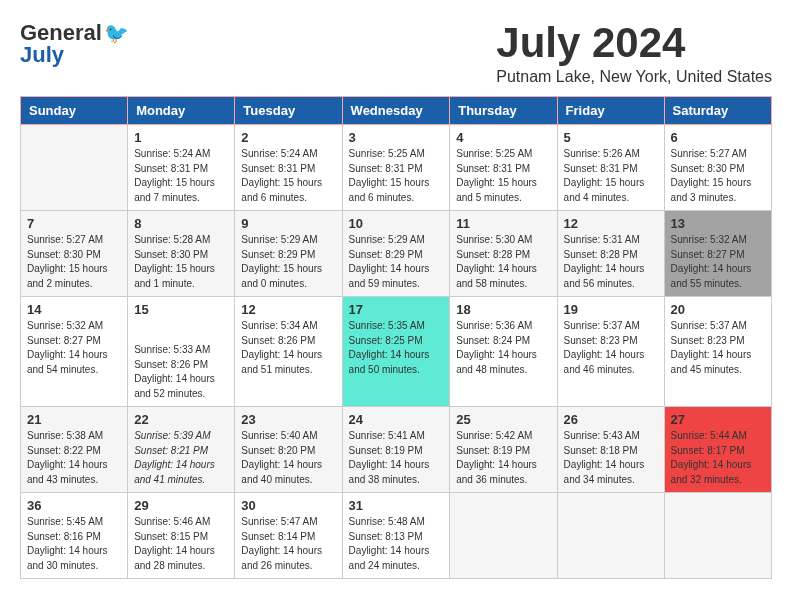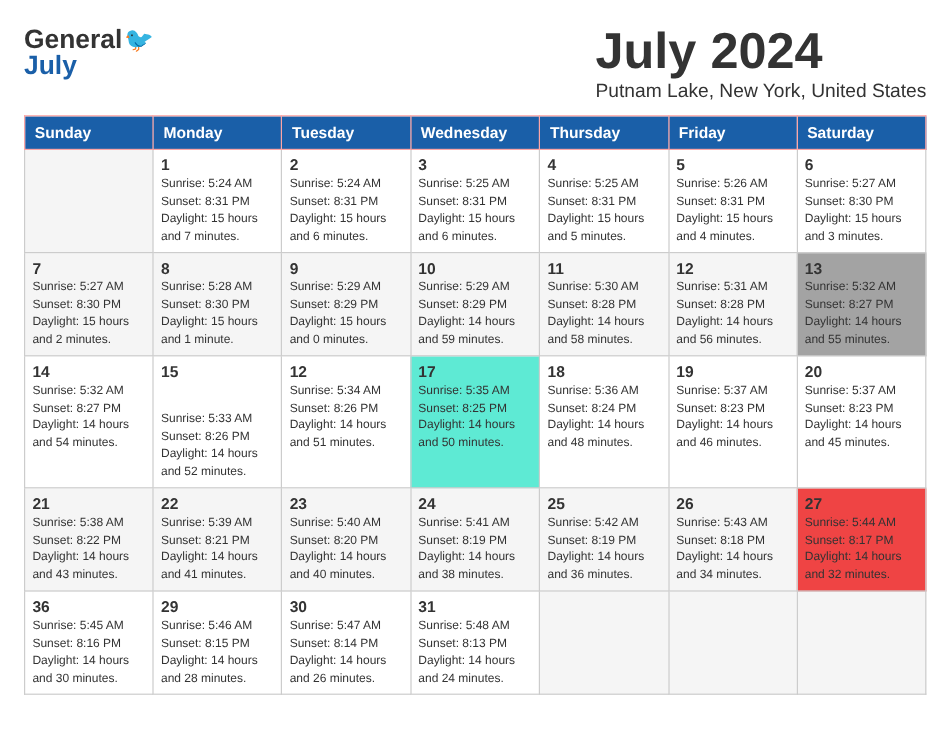--- a/index.html
+++ b/index.html
@@ -266,21 +266,21 @@
       <tr>
         <td style="background: rgb(245, 245, 245);">
           <span class="day-num">21</span>
           <div class="day-info" style="white-space: pre-line;">Sunrise: 5:38 AM
 Sunset: 8:22 PM
 Daylight: 14 hours
 and 43 minutes.</div>
         </td>
         <td style="background: rgb(245, 245, 245);">
           <span class="day-num">22</span>
-          <div class="day-info" style="white-space: pre-line;">Sunrise: 5:39 AM
+          <div class="day-info" style="white-space: pre-line; font-style: italic;">Sunrise: 5:39 AM
 Sunset: 8:21 PM
 Daylight: 14 hours
 and 41 minutes.</div>
         </td>
         <td style="background: rgb(245, 245, 245);">
           <span class="day-num">23</span>
           <div class="day-info" style="white-space: pre-line;">Sunrise: 5:40 AM
 Sunset: 8:20 PM
 Daylight: 14 hours
 and 40 minutes.</div>

